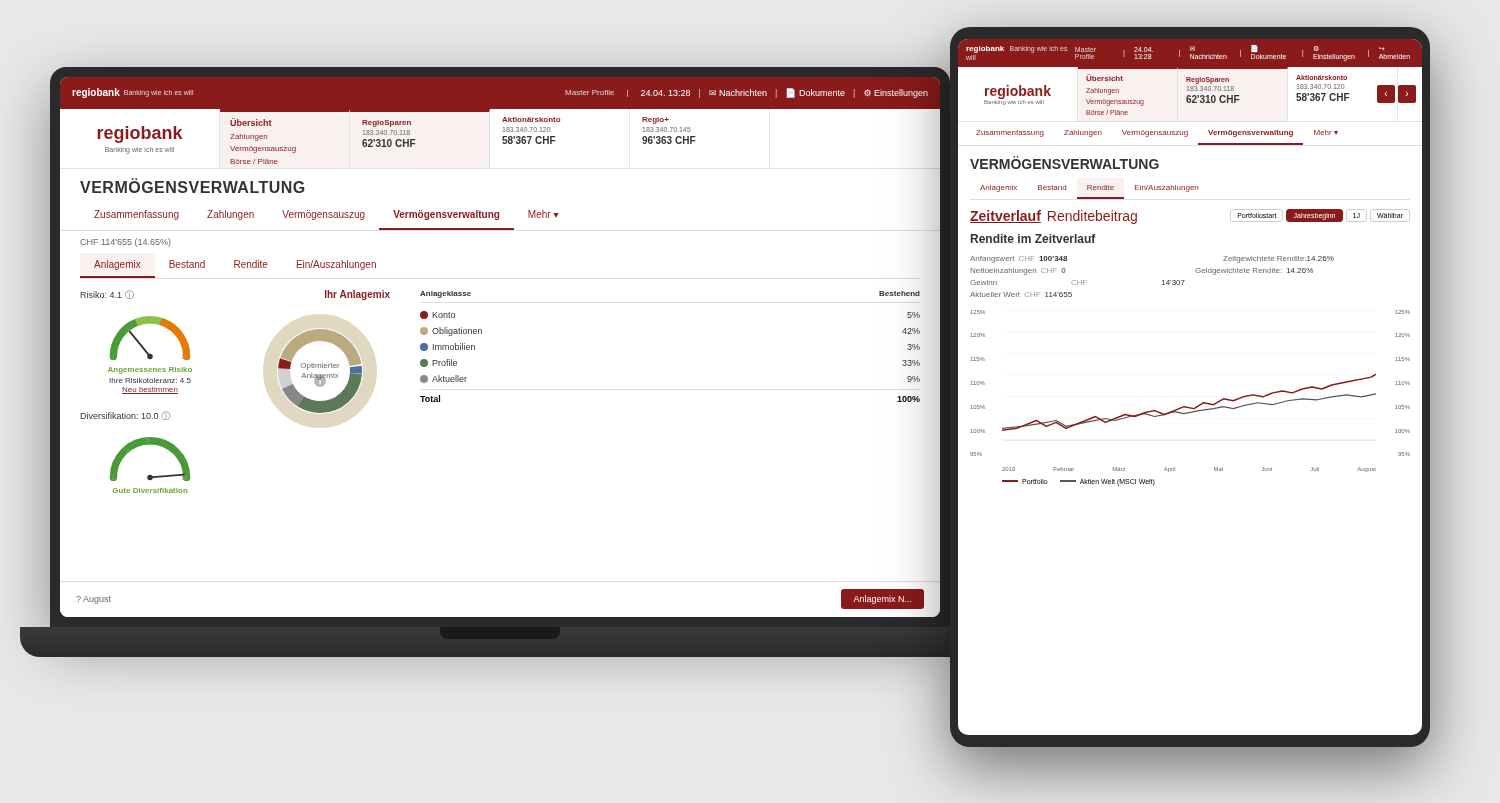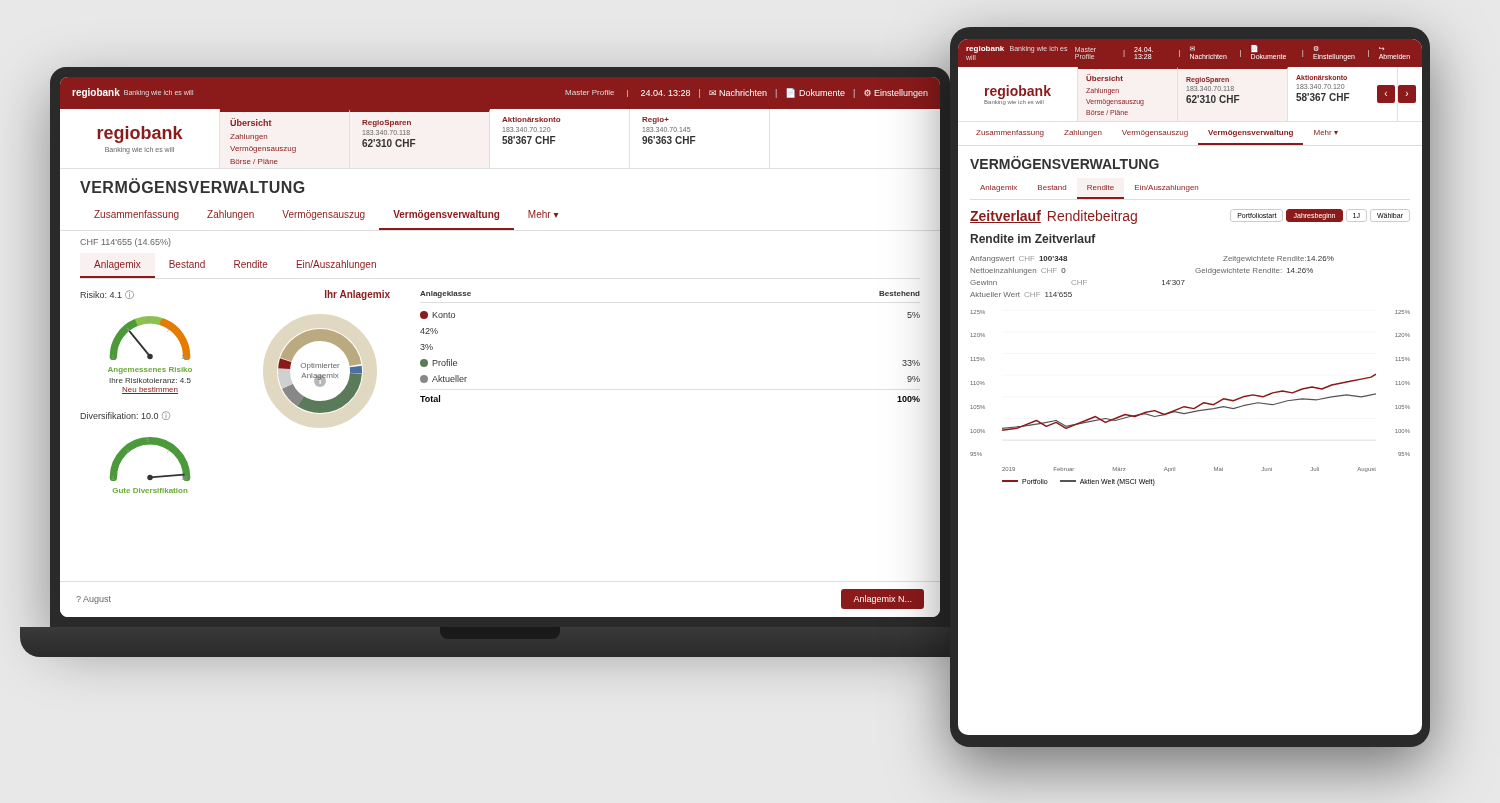--- a/index.html
+++ b/index.html
@@ -777,23 +777,31 @@
                 <span>Bestehend</span>
               </div>
               <div class="legend-row">
                 <div class="legend-name">
                   <span class="legend-dot" style="background:#8b1a1a;"></span>
                   <span>Konto</span>
                 </div>
                 <span class="legend-pct">5%</span>
               </div>
               <div class="legend-row">
+                <div class="legend-name">
+                  <span class="legend-dot" style="background:#bba980;"></span>
+                  <span>Obligationen</span>
+                </div>
                 <span class="legend-pct">42%</span>
               </div>
               <div class="legend-row">
+                <div class="legend-name">
+                  <span class="legend-dot" style="background:#4a6fa5;"></span>
+                  <span>Immobilien</span>
+                </div>
                 <span class="legend-pct">3%</span>
               </div>
               <div class="legend-row">
                 <div class="legend-name">
                   <span class="legend-dot" style="background:#5a7a5a;"></span>
                   <span>Profile</span>
                 </div>
                 <span class="legend-pct">33%</span>
               </div>
               <div class="legend-row">

